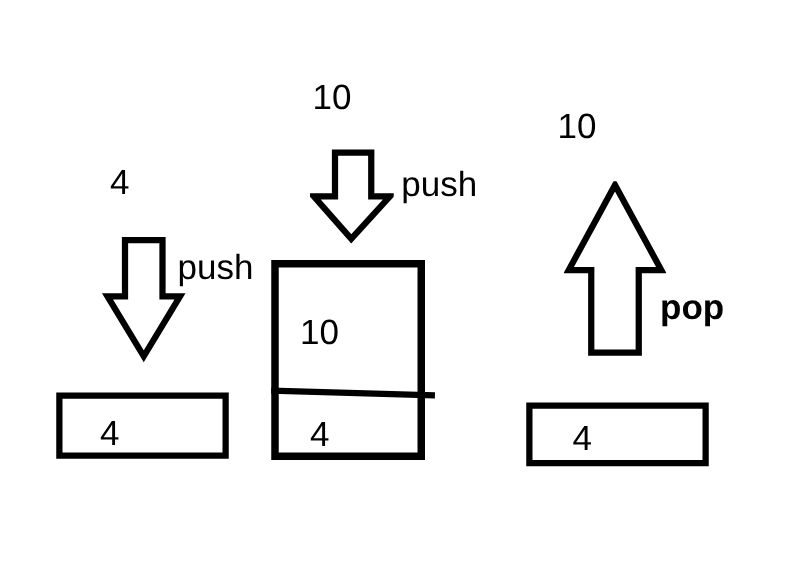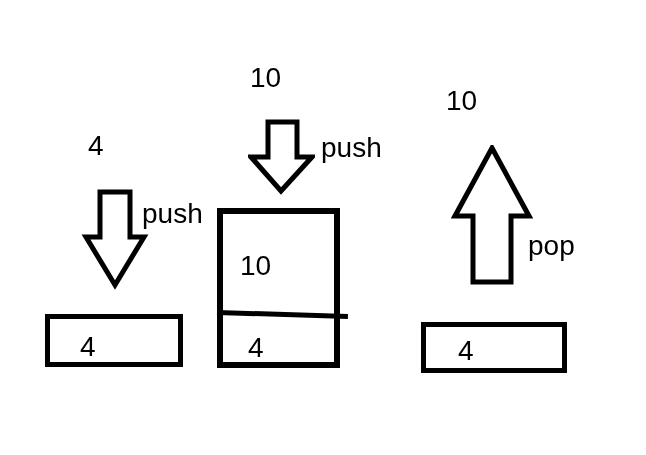--- a/index.html
+++ b/index.html
@@ -57,21 +57,21 @@
   .s1-item  { left: 80px;  top: 333px; }
   
   .s2-value { left: 250px; top: 64px; }
   .s2-op    { left: 321px; top: 134px; }
   .s2-arrow { left: 248px; top: 119px; }
   .s2-box   { left: 217px; top: 208px; width: 123px; height: 160px; border-width: 6px; }
   .s2-item0 { left: 240px; top: 252px; }
   .s2-item1 { left: 248px; top: 334px; }
   
   .s3-value { left: 446px; top: 87px; }
-  .s3-op    { left: 528px; top: 232px; }
+  .s3-op    { left: 528px; top: 232px; font-weight: bold; }
   .s3-arrow { left: 451px; top: 145px; }
   .s3-box   { left: 421px; top: 322px; width: 146px; height: 51px; }
   .s3-item  { left: 458px; top: 337px; }
 </style>
 </head>
 <body>
 
 <div class="canvas">
 
   <div class="txt s1-value">4</div>

